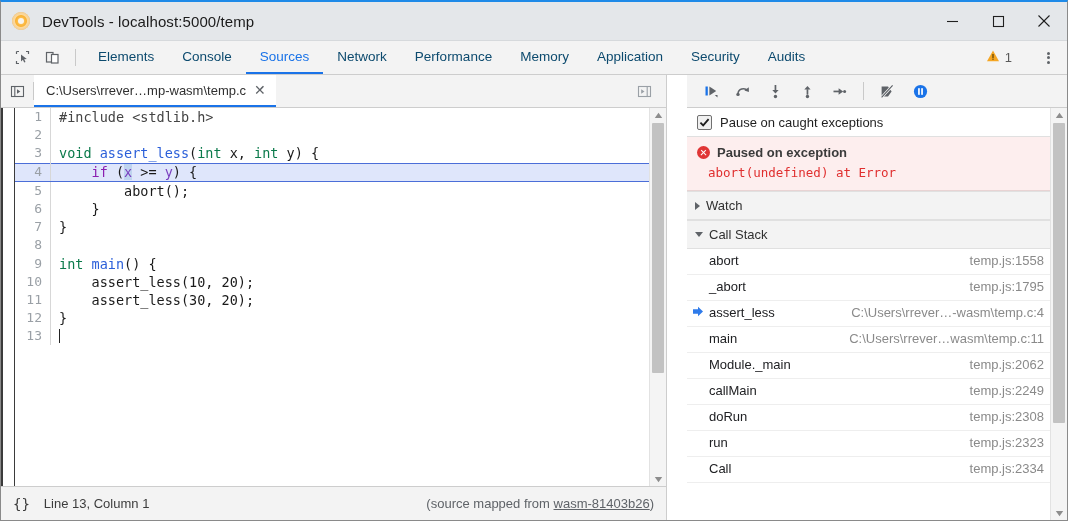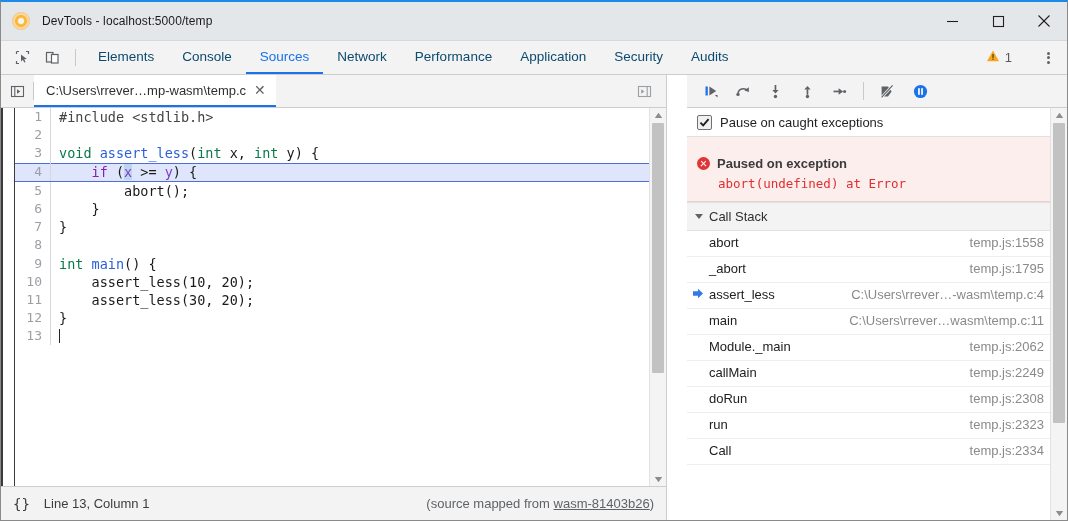--- a/index.html
+++ b/index.html
@@ -30,21 +30,21 @@
     border-radius:50%;
     background:radial-gradient(circle at 50% 50%, #ffd27a 0%, #f9ae2a 48%, #e08f12 75%, #c97d08 100%);
     box-shadow:inset 0 0 0 3px rgba(255,255,255,0.55);
     position:relative;flex:0 0 auto;
   }
   .app-icon::after{
     content:"";position:absolute;left:6px;top:6px;width:6px;height:6px;border-radius:50%;
     background:#f7f4ee;
   }
   .title-text{
-    font-size:12px;color:#1b1b1b;letter-spacing:0.1px;
+    font-size:15px;color:#1b1b1b;letter-spacing:0.1px;
     flex:1 1 auto;white-space:nowrap;overflow:hidden;
   }
   .win-buttons{display:flex;height:38px;flex:0 0 auto;}
   .win-btn{
     width:46px;height:38px;display:flex;align-items:center;justify-content:center;
   }
   .win-btn svg{display:block;}
 
   
   .tabbar{
@@ -150,31 +150,31 @@
     font-size:13px;color:#1f1f1f;
   }
   .chk{
     width:13px;height:13px;border:1px solid #707070;border-radius:2px;background:#f0f0f0;
     display:flex;align-items:center;justify-content:center;flex:0 0 auto;
   }
   .paused-box{
     background:#fdeeee;border-bottom:1px solid #e8d3d3;
     padding:8px 10px 10px 10px;flex:0 0 auto;
   }
-  .paused-title{display:flex;align-items:center;gap:7px;font-size:13px;font-weight:bold;color:#3b3b3b;margin-top:11px;}
+  .paused-title{display:flex;align-items:center;gap:7px;font-size:13px;font-weight:bold;color:#3b3b3b;}
   .err-dot{
     width:13px;height:13px;border-radius:50%;background:#e03535;flex:0 0 auto;position:relative;
   }
   .err-dot::before,.err-dot::after{
     content:"";position:absolute;left:3px;top:6px;width:7px;height:1.4px;background:#fff;
   }
   .err-dot::before{transform:rotate(45deg);}
   .err-dot::after{transform:rotate(-45deg);}
   .paused-detail{
-    margin-top:5px;margin-left:21px;font-family:"DejaVu Sans Mono","Liberation Mono",monospace;
+    margin-top:5px;margin-left:11px;font-family:"DejaVu Sans Mono","Liberation Mono",monospace;
     font-size:12.5px;color:#e02f2f;
   }
   .section-head{
     height:27px;flex:0 0 27px;display:flex;align-items:center;gap:6px;padding-left:8px;
     background:#f3f3f3;border-bottom:1px solid #e0e0e0;border-top:1px solid #e0e0e0;
     font-size:13px;color:#303030;
   }
   .tri{width:0;height:0;flex:0 0 auto;}
   .tri.right{border-left:5px solid #5f6368;border-top:4px solid transparent;border-bottom:4px solid transparent;}
   .tri.down{border-top:5px solid #5f6368;border-left:4px solid transparent;border-right:4px solid transparent;}
@@ -238,20 +238,21 @@
         <rect x="7.5" y="5.5" width="6.5" height="8.5" fill="#fff" stroke="#5f6368" stroke-width="1.2"></rect>
       </svg>
     </div>
     <div class="vsep"></div>
     <div class="tabs">
       <div class="tab">Elements</div>
       <div class="tab">Console</div>
       <div class="tab active">Sources</div>
       <div class="tab">Network</div>
       <div class="tab">Performance</div>
+      <div class="tab">Memory</div>
       <div class="tab">Application</div>
       <div class="tab">Security</div>
       <div class="tab">Audits</div>
     </div>
     <div class="tabbar-right">
       <div class="warn-group">
         <span>
           <svg width="14" height="14" viewBox="0 0 14 14">
               <path d="M7 1.6 L13 12.2 L1 12.2 Z" fill="#f5a623"></path>
               <rect x="6.4" y="5" width="1.2" height="4" fill="#5a3e00"></rect>
@@ -409,20 +410,24 @@
           </div>
 
           <div class="paused-box">
             <div class="paused-title">
               <span class="err-dot"></span>
               <span>Paused on exception</span>
             </div>
             <div class="paused-detail">abort(undefined) at Error</div>
           </div>
 
+          <div class="section-head">
+            <span class="tri right"></span>
+            <span>Watch</span>
+          </div>
 
           <div class="section-head">
             <span class="tri down"></span>
             <span>Call Stack</span>
           </div>
 
           <div class="stack-list">
             <div class="stack-scrollarea" id="stack-rows">
                 <div class="stack-row">
                   <div class="stack-arrow"></div>

